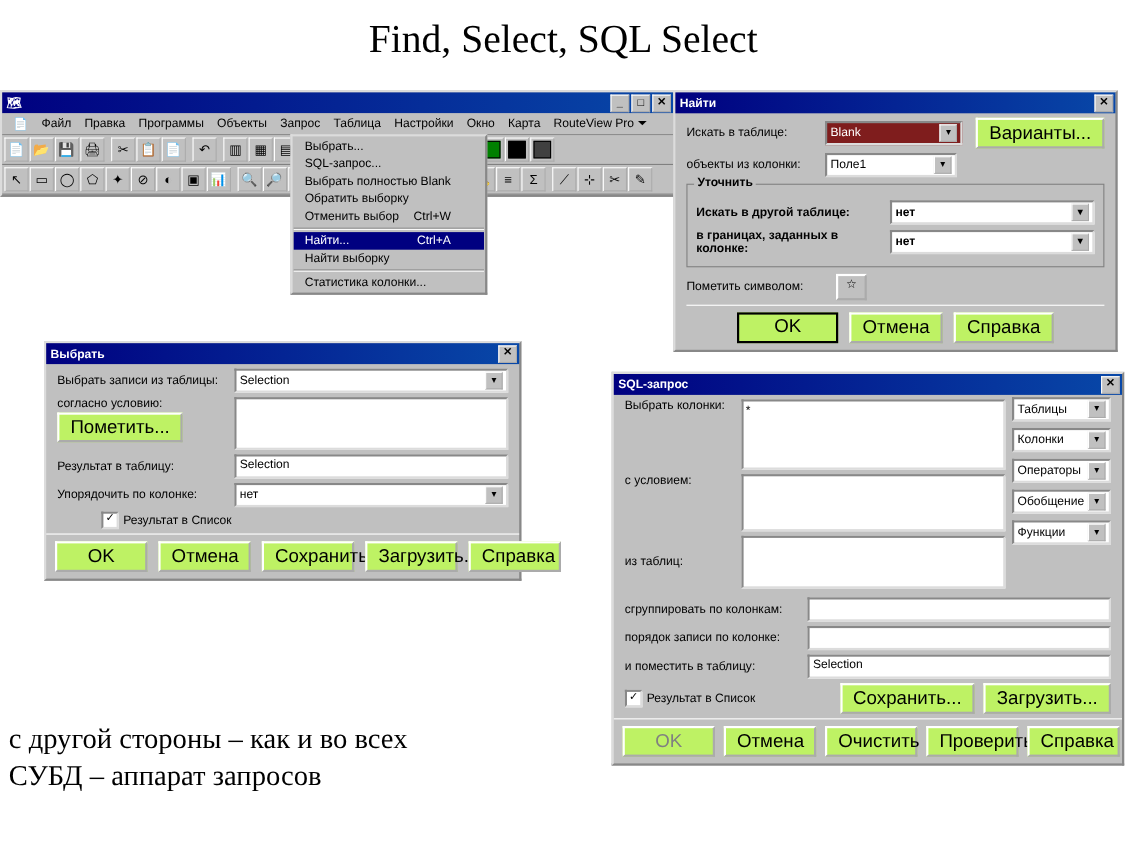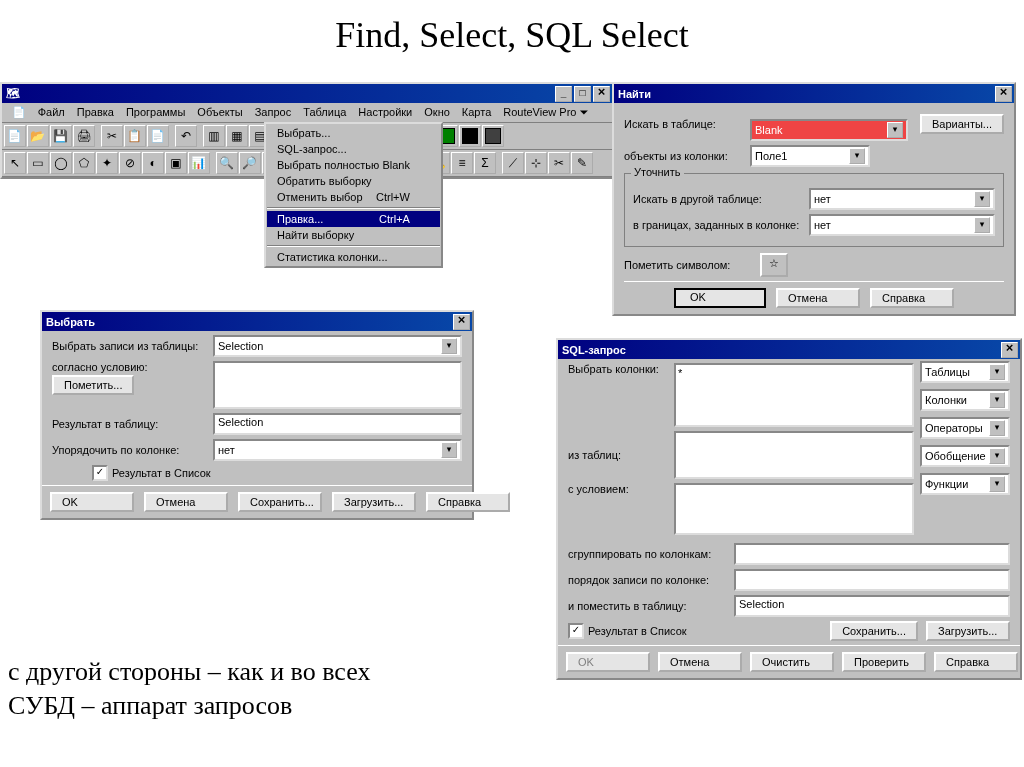--- a/index.html
+++ b/index.html
@@ -122,42 +122,44 @@
 .select { display:flex; justify-content:space-between; align-items:center;}
 .select .arrow {
   width:14px; height:14px;
   background:#c0c0c0;
   border:1px outset #fff;
   text-align:center;
   font-size:9px;
   line-height:12px;
 }
 .btn {
-  background:#e5e5e5;
+  background:#bef264;
   border:2px outset #fff;
   padding:2px 10px;
-  font-size:11px;
+  font-size:17px;
   min-width:60px;
+  text-align:center;
 }
 .btn-row { display:flex; gap:10px; padding:6px 8px; border-top:1px solid #fff; }
 .checkbox { display:flex; align-items:center; gap:4px; }
 .checkbox .box {
   width:12px; height:12px;
   background:#fff;
   border:2px inset #dcdcdc;
   font-size:10px;
   line-height:10px;
   text-align:center;
 }
 .groupbox {
   border:1px solid #808080;
   border-top-color:#808080;
   position:relative;
   padding:10px 8px 6px 8px;
   margin:6px 0;
+  font-weight:bold;
 }
 .groupbox .gb-title {
   position:absolute;
   top:-8px; left:6px;
   background:#c0c0c0;
   padding:0 3px;
 }
 .textarea {
   background:#fff;
   border:2px inset #dcdcdc;
@@ -288,21 +290,21 @@
       </div>
     <div class="mi">
         <span>Обратить выборку</span>
       </div>
     <div class="mi">
         <span>Отменить выбор</span>
         <span>Ctrl+W</span>
       </div>
     <div class="sep"></div>
     <div class="mi sel">
-        <span>Правка...</span>
+        <span>Найти...</span>
         <span>Ctrl+A</span>
       </div>
     <div class="mi">
         <span>Найти выборку</span>
       </div>
     <div class="sep"></div>
     <div class="mi">
         <span>Статистика колонки...</span>
       </div>
   </div>
@@ -311,21 +313,21 @@
 <div class="win" style="left:612px; top:82px; width:400px;">
   <div class="titlebar">
     <span>Найти</span>
     <span class="t-right">
         <span class="tbtn close"></span>
       </span>
   </div>
   <div class="dlg-body">
     <div class="row">
       <span class="lbl" style="width:120px">Искать в таблице:</span>
-      <span class="select" style="flex:1;background:#ef4444;color:#fff;margin-top:12px;">
+      <span class="select" style="flex:1;background:#7f1d1d;color:#fff;">
           <span>Blank</span>
           <span class="arrow" style="color:#000">▾</span>
         </span>
       <span class="btn" style="margin-left:6px">Варианты...</span>
     </div>
     <div class="row">
       <span class="lbl" style="width:120px">объекты из колонки:</span>
       <span class="select" style="width:110px">
           <span>Поле1</span>
           <span class="arrow">▾</span>
@@ -416,27 +418,27 @@
         <span class="tbtn close"></span>
       </span>
   </div>
   <div class="dlg-body">
     <div style="display:flex; gap:6px;">
       <div style="flex:1">
         <div class="row" style="align-items:flex-start">
             <span class="lbl" style="width:100px">Выбрать колонки:</span>
           <div class="textarea" style="flex:1;height:56px">*</div>
           </div>
+        <div class="row" style="align-items:flex-start">
+            <span class="lbl" style="width:100px">с условием:</span>
+          <div class="textarea" style="flex:1;height:44px"></div>
+          </div>
         <div class="row">
             <span class="lbl" style="width:100px">из таблиц:</span>
           <div class="textarea" style="flex:1;height:20px"></div>
-          </div>
-        <div class="row" style="align-items:flex-start">
-            <span class="lbl" style="width:100px">с условием:</span>
-          <div class="textarea" style="flex:1;height:44px"></div>
           </div>
       </div>
       <div style="width:90px;display:flex;flex-direction:column;gap:6px;padding-top:2px">
         <span class="select">
             <span>Таблицы</span>
             <span class="arrow">▾</span>
           </span>
         <span class="select">
             <span>Колонки</span>
             <span class="arrow">▾</span>

